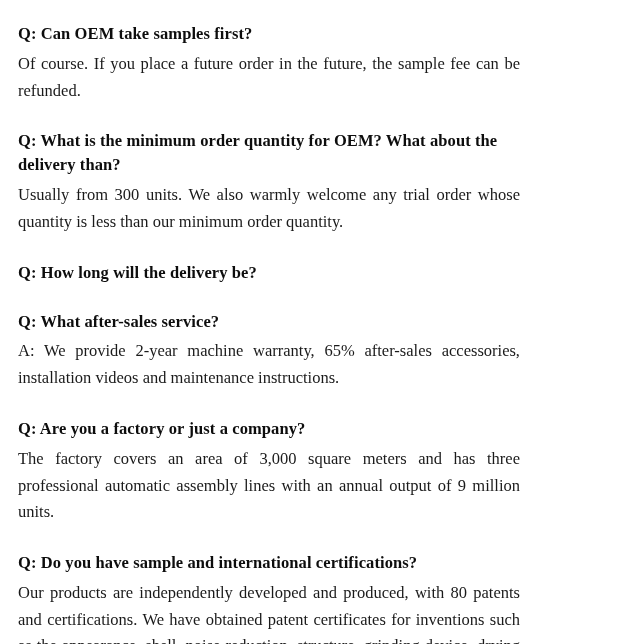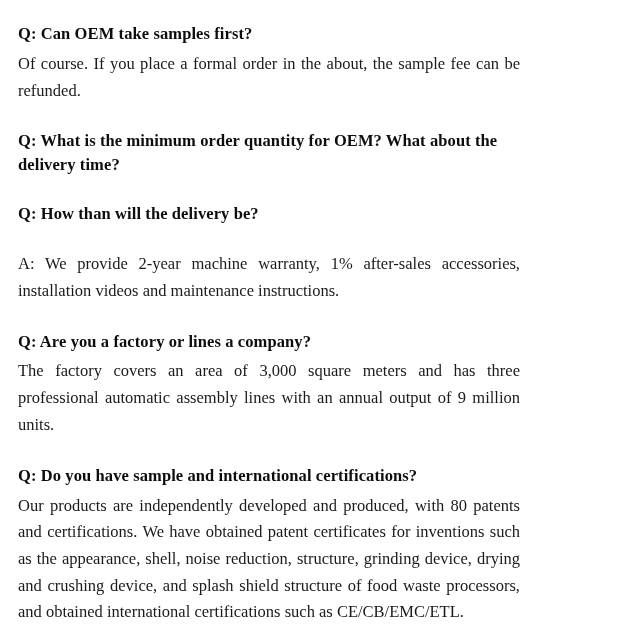--- a/index.html
+++ b/index.html
@@ -45,37 +45,39 @@
     text-align: justify;
   }
 </style>
 </head>
 <body>
 
 <div class="page">
 
   <div class="faq-item">
     <p class="faq-question">Q: Can OEM take samples first?</p>
-    <p class="faq-answer">Of course. If you place a formal order in the about, the sample fee can be refunded.</p>
+    <p class="faq-answer">Of course. If you place a future order in the future, the sample fee can be refunded.</p>
   </div>
 
   <div class="faq-item">
-    <p class="faq-question">Q: What is the minimum order quantity for OEM? What about the delivery time?</p>
+    <p class="faq-question">Q: What is the minimum order quantity for OEM? What about the delivery than?</p>
+    <p class="faq-answer">Usually from 300 units. We also warmly welcome any trial order whose quantity is less than our minimum order quantity.</p>
   </div>
 
   <div class="faq-item">
-    <p class="faq-question">Q: How than will the delivery be?</p>
+    <p class="faq-question">Q: How long will the delivery be?</p>
   </div>
 
   <div class="faq-item">
-    <p class="faq-answer">A: We provide 2-year machine warranty, 1% after-sales accessories, installation videos and maintenance instructions.</p>
+    <p class="faq-question">Q: What after-sales service?</p>
+    <p class="faq-answer">A: We provide 2-year machine warranty, 65% after-sales accessories, installation videos and maintenance instructions.</p>
   </div>
 
   <div class="faq-item">
-    <p class="faq-question">Q: Are you a factory or lines a company?</p>
+    <p class="faq-question">Q: Are you a factory or just a company?</p>
     <p class="faq-answer">The factory covers an area of 3,000 square meters and has three professional automatic assembly lines with an annual output of 9 million units.</p>
   </div>
 
   <div class="faq-item">
     <p class="faq-question">Q: Do you have sample and international certifications?</p>
     <p class="faq-answer">Our products are independently developed and produced, with 80 patents and certifications. We have obtained patent certificates for inventions such as the appearance, shell, noise reduction, structure, grinding device, drying and crushing device, and splash shield structure of food waste processors, and obtained international certifications such as CE/CB/EMC/ETL.</p>
   </div>
 
 </div>
 

